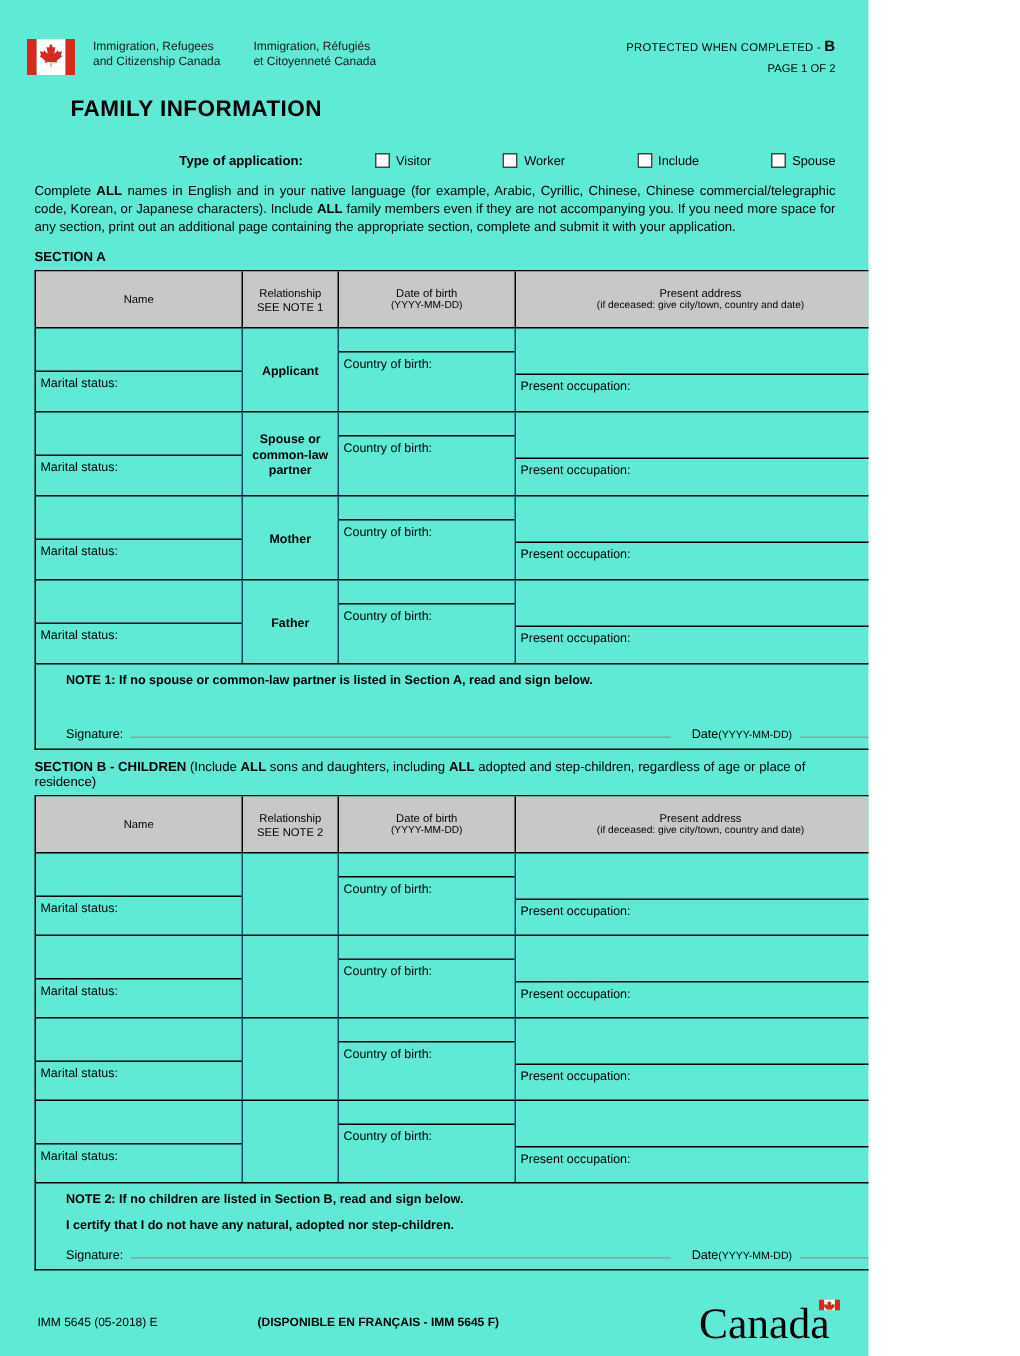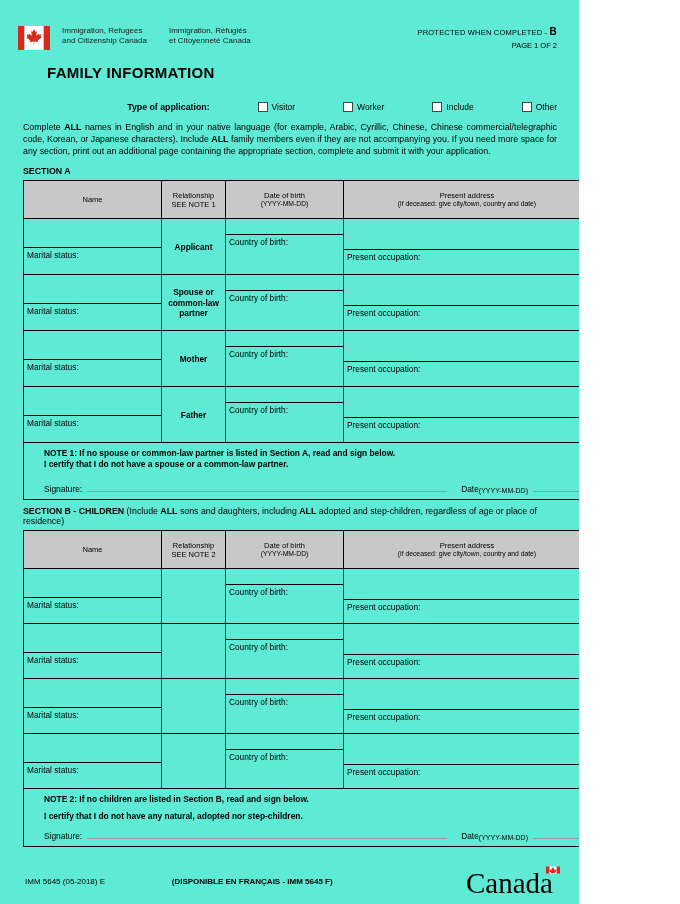--- a/index.html
+++ b/index.html
@@ -116,21 +116,21 @@
       <span class="opt">
         <span class="cb-sm"></span>
         <span class="optlbl">Worker</span>
       </span>
       <span class="opt">
         <span class="cb-sm"></span>
         <span class="optlbl">Include</span>
       </span>
       <span class="opt">
         <span class="cb-sm"></span>
-        <span class="optlbl">Other</span>
+        <span class="optlbl">Spouse</span>
       </span>
     </div>
 
     <div class="intro"><span>Complete </span><b class="allcaps">ALL</b><span> names in English and in your native language (for example, Arabic, Cyrillic, Chinese, Chinese commercial/telegraphic code, Korean, or Japanese characters). Include </span><b class="allcaps">ALL</b><span> family members even if they are not accompanying you. If you need more space for any section, print out an additional page containing the appropriate section, complete and submit it with your application.</span></div>
 
 
     <div class="seclabel">SECTION A</div>
 
     <div class="tbl">
       <div class="thead">
@@ -254,21 +254,20 @@
         </div>
         <div class="cell cwill">
           <span class="cb"></span>
           <span class="cb"></span>
         </div>
       </div>
     </div>
 
     <div class="notebox h57">
       <div class="noteline">NOTE 1: If no spouse or common-law partner is listed in Section A, read and sign below.</div>
-      <div class="noteline">I certify that I do not have a spouse or a common-law partner.</div>
       <div class="sigrow">
         <span>Signature:</span>
         <span class="sigline"></span>
         <span>Date </span>
         <span class="datefmt">(YYYY-MM-DD)</span>
         <span class="dateline"></span>
       </div>
     </div>
 
     <div class="secb-title"><b class="head">SECTION B - CHILDREN</b><span> (Include </span><b class="allcaps">ALL</b><span> sons and daughters, including </span><b class="allcaps">ALL</b><span> adopted and step-children, regardless of age or place of residence)</span></div>

